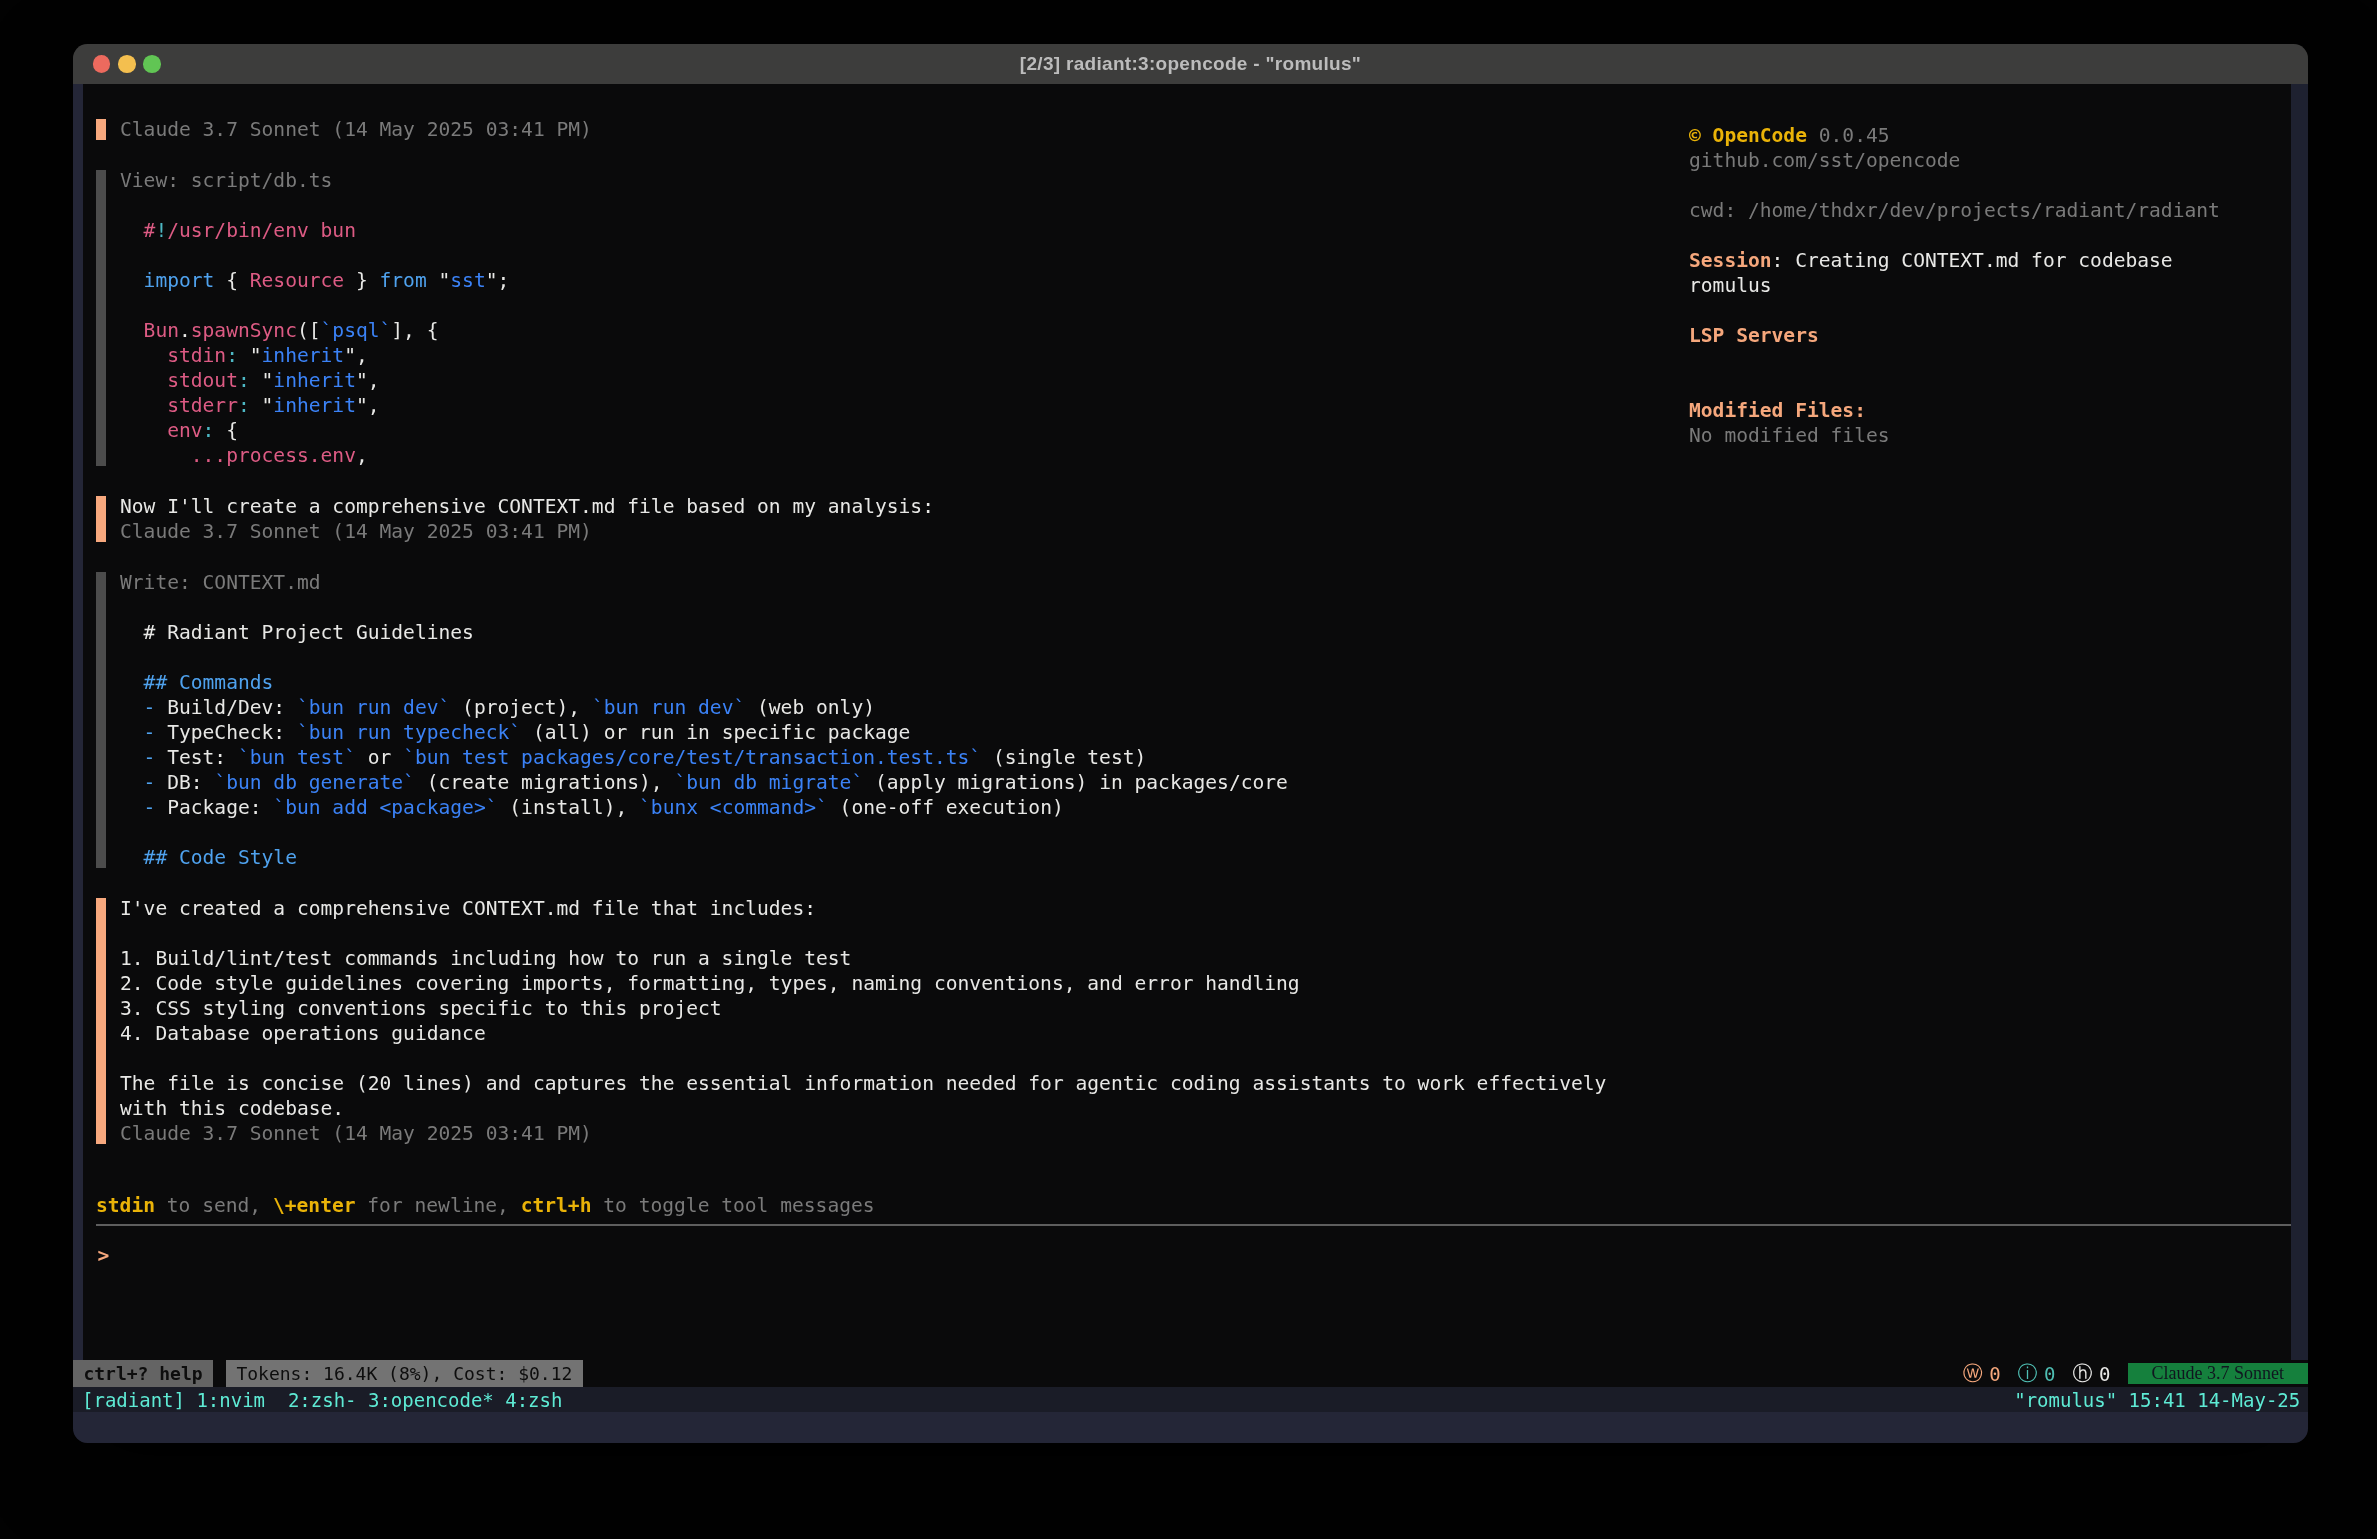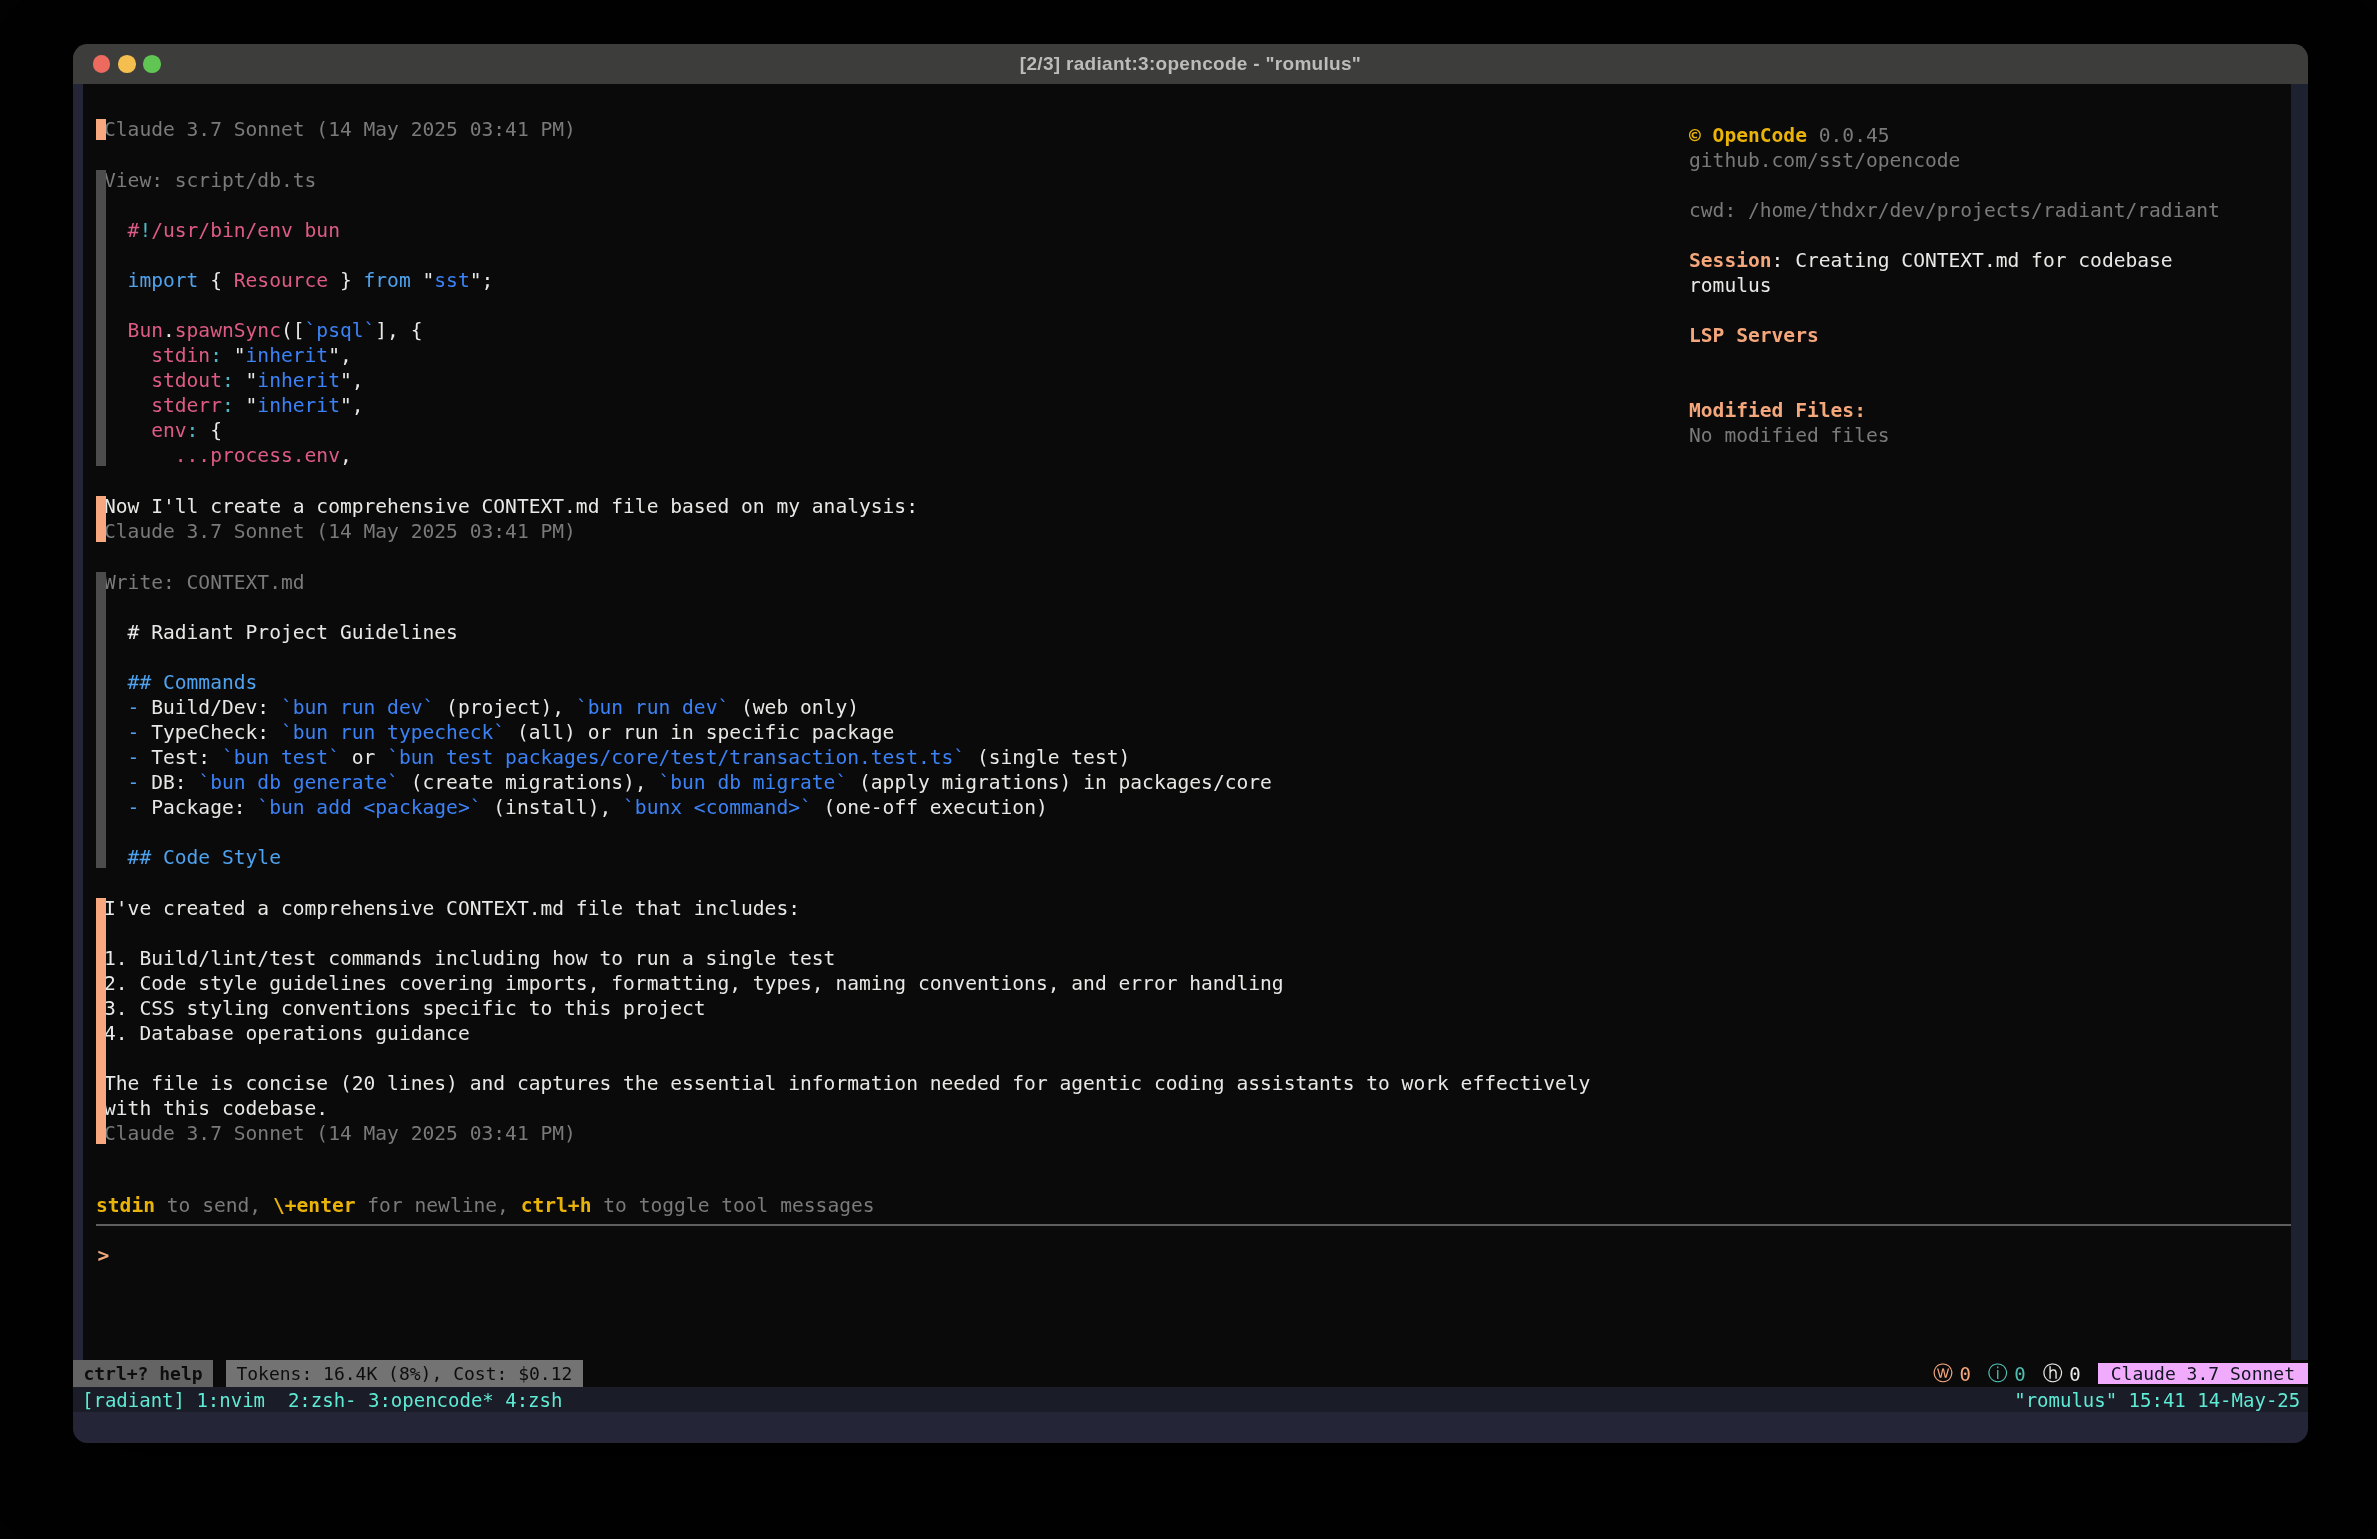--- a/index.html
+++ b/index.html
@@ -40,21 +40,21 @@
   .c-white  { color:#e8e8e6; }
   .c-gray   { color:#7a7a7a; }
   .c-pink   { color:#dd5b84; }
   .c-blue   { color:#4fa2ee; }
   .c-green  { color:#3b82f6; }
   .c-teal   { color:#4db8c4; }
   .c-bwhite { color:#eab308; font-weight:bold; }
   .c-borange{ color:#f5a77c; font-weight:bold; }
 
   .chat{ width:1579px; }
-  .block{ position:relative; padding-left:8px; margin-bottom:26px; }
+  .block{ position:relative; padding-left:24px; margin-bottom:26px; }
   .block::before{ content:""; position:absolute; left:0; top:2px; bottom:2px; width:9.8px; background:#4c4c4c; }
   .block.assistant::before{ background:#f7a87e; }
 
   .sidebar{ position:absolute; top:39px; left:1606px; width:626px; }
 
   
   .hint-row{ margin-left:13px; flex:0 0 auto; }
   .divider{ height:2px; background:#5e5e5e; margin:6.5px 0 0 13px; flex:0 0 auto; }
   .input-area{ height:134px; flex:0 0 auto; padding:17px 0 0 14.4px; }
   .prompt{ font-size:19.6px; line-height:25px; font-weight:bold; color:#f5a77c; white-space:pre; }
@@ -64,21 +64,21 @@
     flex:0 0 auto; height:27px; display:flex; align-items:stretch;
     font-size:18px; background:#0a0a0b;
   }
   .chip{ display:flex; align-items:center; padding:0 10.4px; color:#0d0d0d; white-space:pre; }
   .chip.help{ background:#646464; font-weight:bold; }
   .chip.tokens{ background:#737373; margin-left:13px; }
   .sb-right{ margin-left:auto; display:flex; align-items:center; }
   .counter{ display:flex; align-items:center; gap:6.5px; margin-right:17px; font-size:19px; }
   .counter .icon{ font-size:20px; }
   .cnt-orange{ color:#f5a77c; } .cnt-teal{ color:#4fbfb4; } .cnt-white{ color:#e8e8e6; }
-  .chip.model{ background:#f0abfc; color:#10151f; padding:0 13px; }
+  .chip.model{ background:#15803d; color:#10151f; padding:0 24px;font-family:Liberation Serif, serif; }
 
   
   .tmuxbar{
     flex:0 0 auto; height:25px; background:#1a1c27; color:#5eead4;
     display:flex; align-items:center; justify-content:space-between;
     font-size:19px; padding:0 7.8px 0 9px; white-space:pre;
   }
   .bottom-pad{ flex:0 0 auto; height:31px; background:#242637; }
 </style>
 </head>

